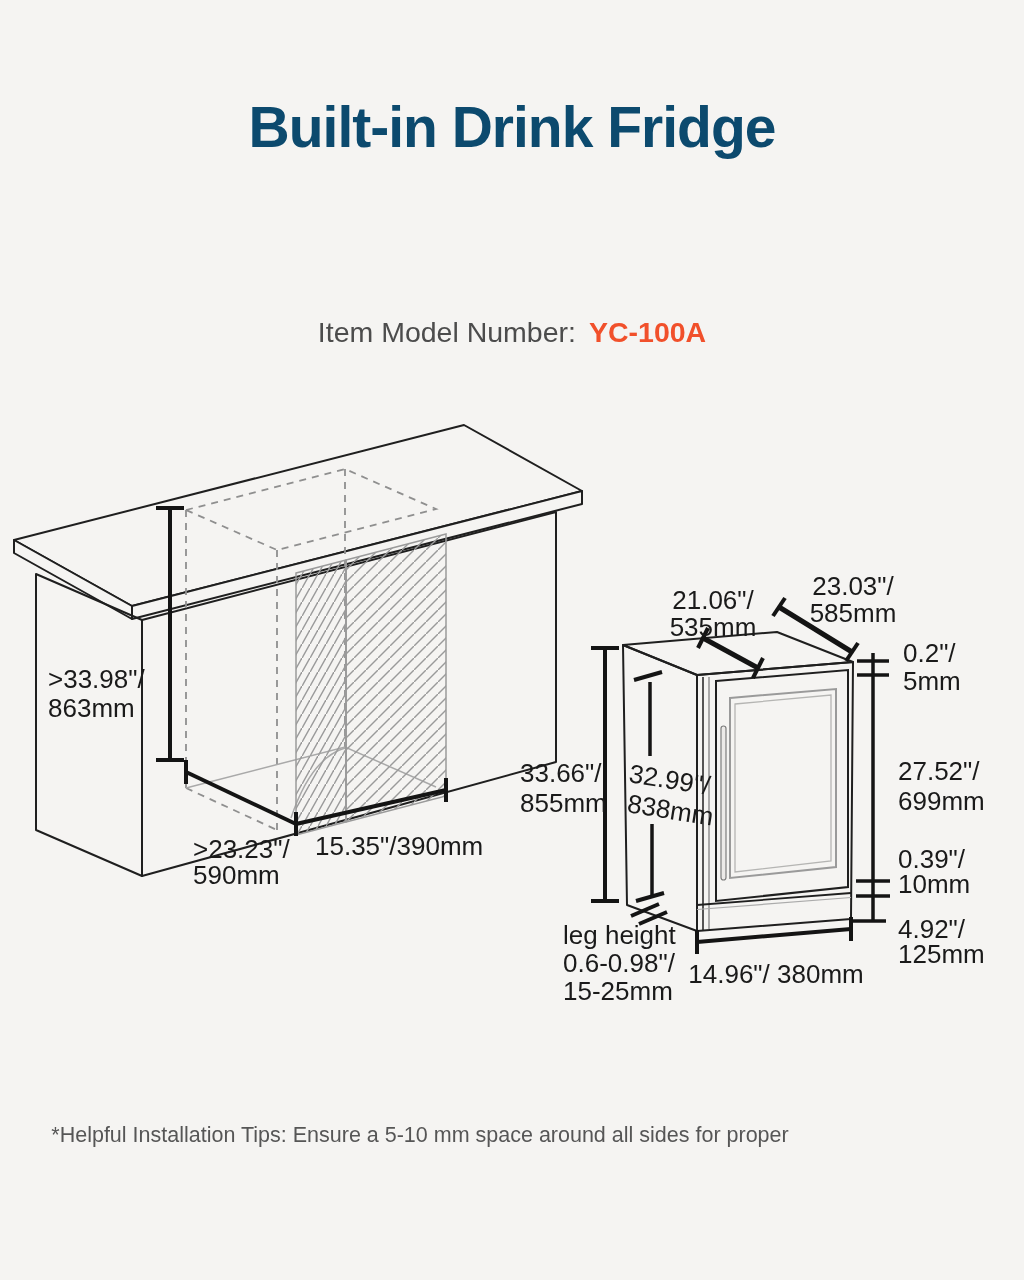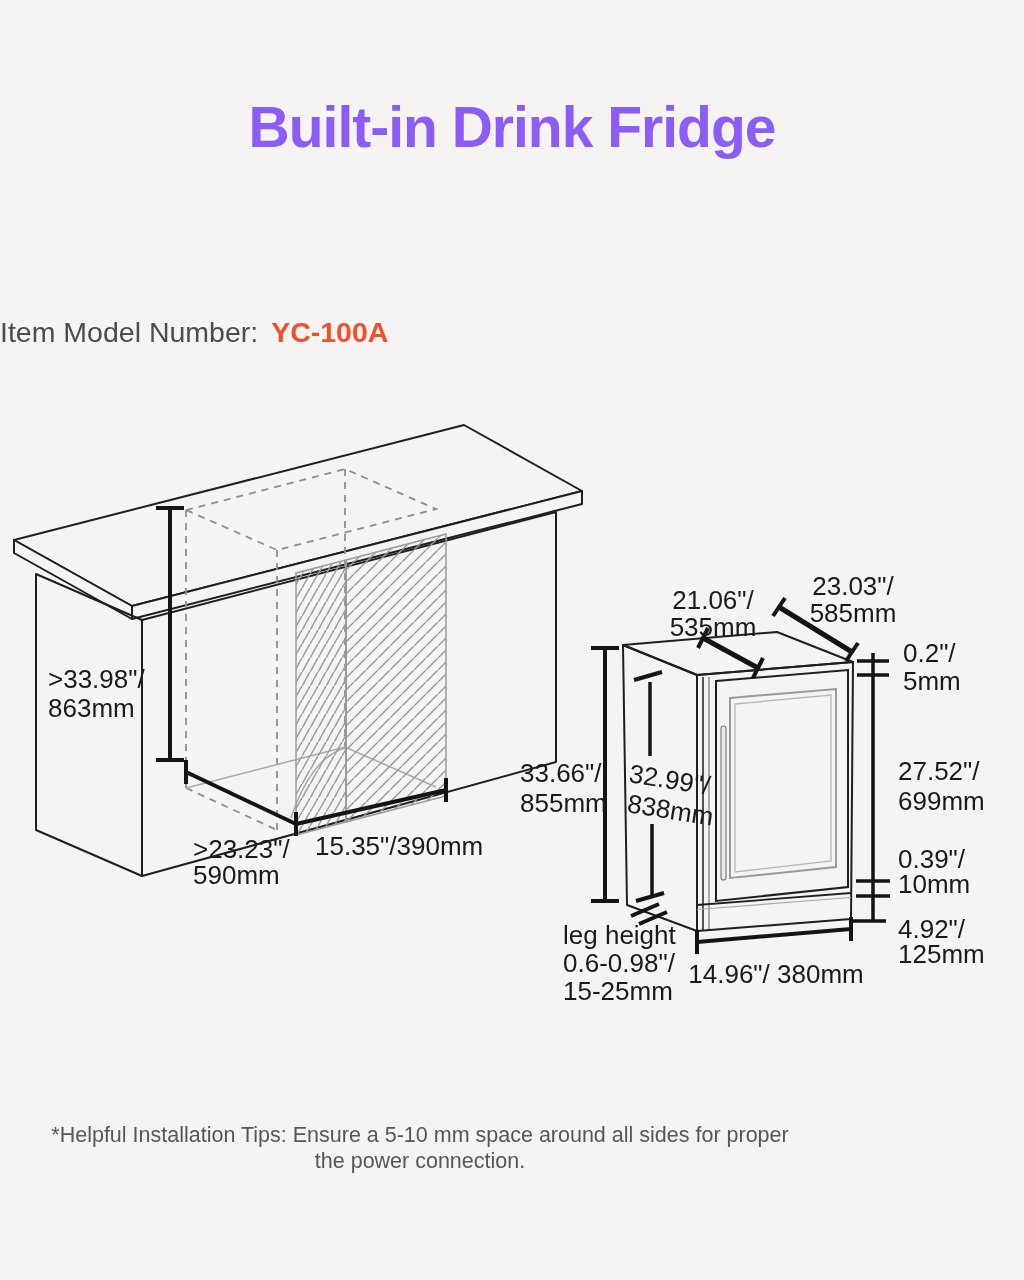--- a/index.html
+++ b/index.html
@@ -8,25 +8,25 @@
     width:1024px;height:1280px;
     background:#f5f4f2;
     font-family:"Liberation Sans", sans-serif;
     overflow:hidden;
   }
   .title{
     position:absolute;top:88px;left:0;width:1024px;
     text-align:center;
     font-size:57px;font-weight:bold;letter-spacing:-1px;
     line-height:79px;
-    color:#8b5cf6;
+    color:#0c4a6e;
   }
   .model-row{
     position:absolute;top:316px;left:0;width:1024px;
-    text-align:left;font-size:28.5px;color:#4c4c4c;
+    text-align:center;font-size:28.5px;color:#4c4c4c;
   }
   .model-row .model-value{color:#f1502b;font-weight:bold;margin-left:13px;}
   svg{position:absolute;display:block;}
   #cabinet-svg{left:6px;top:406px;}
   #fridge-svg{left:500px;top:560px;}
   .outline{fill:none;stroke:#1f1f1f;stroke-width:2;stroke-linejoin:round;}
   .slabface{fill:#f5f4f2;stroke:#1f1f1f;stroke-width:2;stroke-linejoin:round;}
   .hidden-edge{fill:none;stroke:#8f8f8f;stroke-width:1.8;stroke-dasharray:7 6;}
   .grayline{fill:none;stroke:#a9a9a9;stroke-width:1.5;}
   .dim{stroke:#141414;stroke-width:4;stroke-linecap:butt;fill:none;}
@@ -207,16 +207,15 @@
     <g>
       <line class="dim" x1="197" y1="382" x2="351" y2="369"></line>
       <line class="dim" x1="197" y1="370" x2="197" y2="394"></line>
       <line class="dim" x1="351" y1="357" x2="351" y2="381"></line>
       <text class="dimtext mid" x="276" y="423">14.96"/ 380mm</text>
     </g>
   </svg>
 
   <div class="footer">
     <div>*Helpful Installation Tips: Ensure a 5-10 mm space around all sides for proper</div>
-    <div>the power connection.</div>
   </div>
 
 </div>
 
 </body></html>

